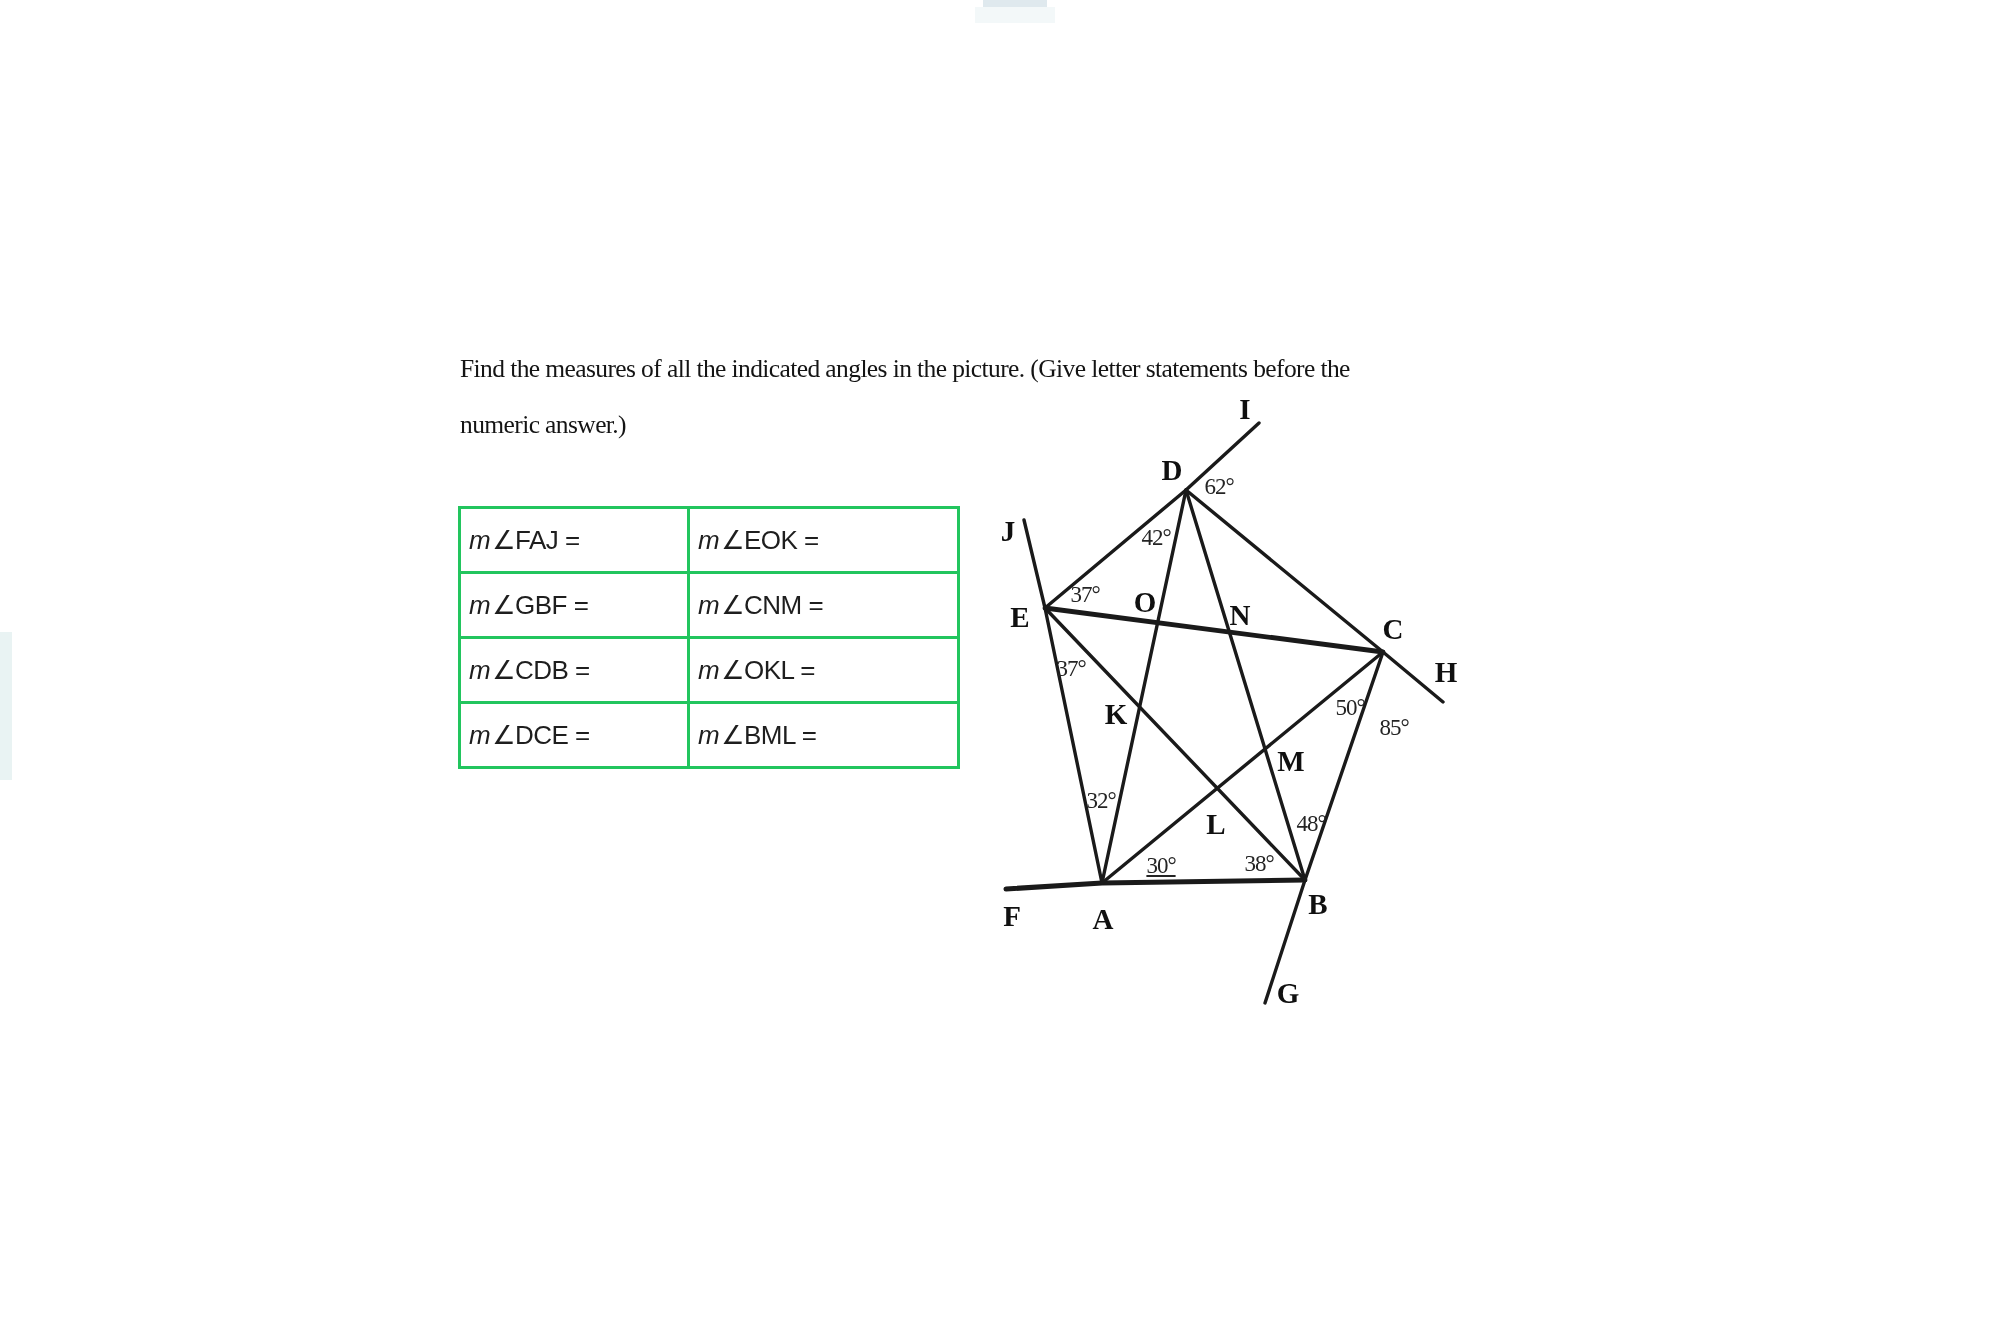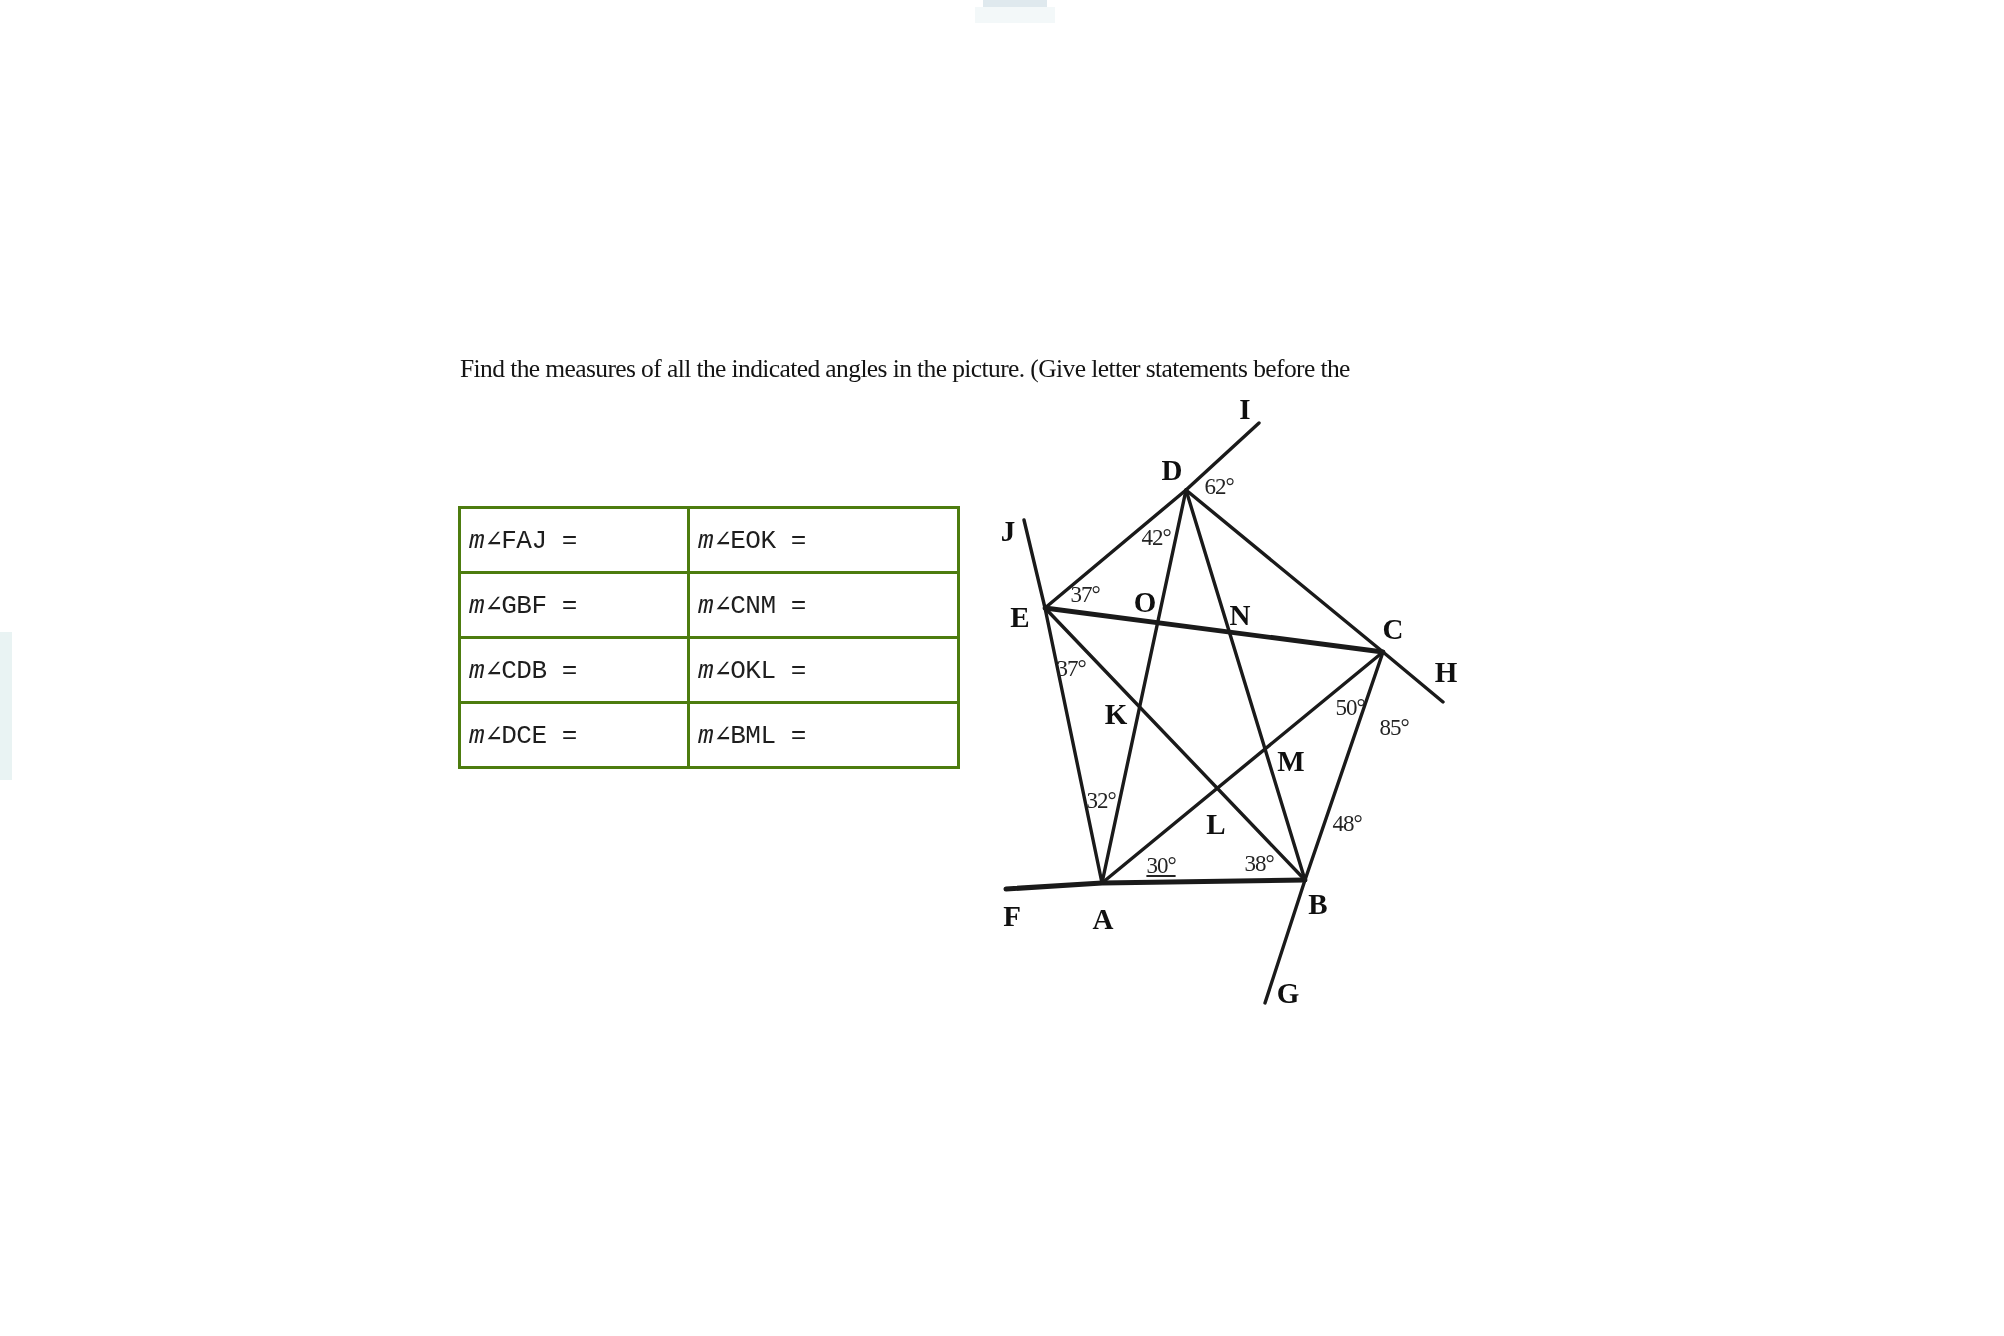--- a/index.html
+++ b/index.html
@@ -17,25 +17,25 @@
     font-size:25.5px; line-height:56px; letter-spacing:-0.6px;
     color:#141414; white-space:nowrap;
   }
 
   
   .answer-table {
     position:absolute; left:458px; top:506px;
     border-collapse:collapse; table-layout:fixed;
   }
   .answer-table td {
-    border:3px solid #4d7c0f;
+    border:3px solid #22c55e;
     height:62px; padding:0 4px 0 8px;
     font-size:26px; letter-spacing:-0.5px; color:#1e1e1e;
     vertical-align:middle; overflow:hidden;
-    font-family:Liberation Mono, monospace;
+    font-family:Liberation Sans, sans-serif;
   }
   .answer-table td i { font-style:italic; margin-right:2px; }
 
   
   .fig-svg { position:absolute; left:0; top:0; width:2004px; height:1336px; }
   .fig-label { position:absolute; transform:translate(-50%,-50%); white-space:nowrap; }
   .pt { font-weight:bold; font-size:29px; color:#101010; }
   .ang { font-size:23px; color:#242424; letter-spacing:-1px;
          font-family:"Liberation Serif","DejaVu Sans",serif; }
 </style>
@@ -43,20 +43,21 @@
 <body>
 
 <div class="page">
 
   <div class="top-bar" id="top-bar" style="background: rgb(223, 233, 238);"></div>
   <div class="top-bar-shadow" id="top-bar-shadow" style="background: rgb(243, 248, 249);"></div>
   <div class="left-strip" id="left-strip" style="background: rgb(233, 243, 243);"></div>
 
   <div class="instructions">
     <div>Find the measures of all the indicated angles in the picture. (Give letter statements before the</div>
+    <div>numeric answer.)</div>
   </div>
 
   <table class="answer-table">
     <colgroup>
         <col style="width:229px">
         <col style="width:270px">
       </colgroup>
     <tbody id="answer-tbody">
         <tr>
           <td><i>m</i><span>∠FAJ =</span></td>
@@ -108,18 +109,18 @@
       <span class="fig-label pt" style="left: 1291px; top: 761px;">M</span>
       <span class="fig-label pt" style="left: 1240px; top: 615px;">N</span>
       <span class="fig-label pt" style="left: 1145px; top: 602px;">O</span>
       <span class="fig-label ang" style="left: 1219px; top: 487px;">62°</span>
       <span class="fig-label ang" style="left: 1156px; top: 538px;">42°</span>
       <span class="fig-label ang" style="left: 1085px; top: 595px;">37°</span>
       <span class="fig-label ang" style="left: 1071px; top: 669px;">37°</span>
       <span class="fig-label ang" style="left: 1101px; top: 801px;">32°</span>
       <span class="fig-label ang" style="left: 1161px; top: 866px; text-decoration: underline;">30°</span>
       <span class="fig-label ang" style="left: 1259px; top: 864px;">38°</span>
-      <span class="fig-label ang" style="left: 1311px; top: 824px; margin-left: 36px;">48°</span>
+      <span class="fig-label ang" style="left: 1311px; top: 824px;">48°</span>
       <span class="fig-label ang" style="left: 1350px; top: 708px;">50°</span>
       <span class="fig-label ang" style="left: 1394px; top: 728px;">85°</span>
     </div>
 
 </div>
 
 </body></html>

